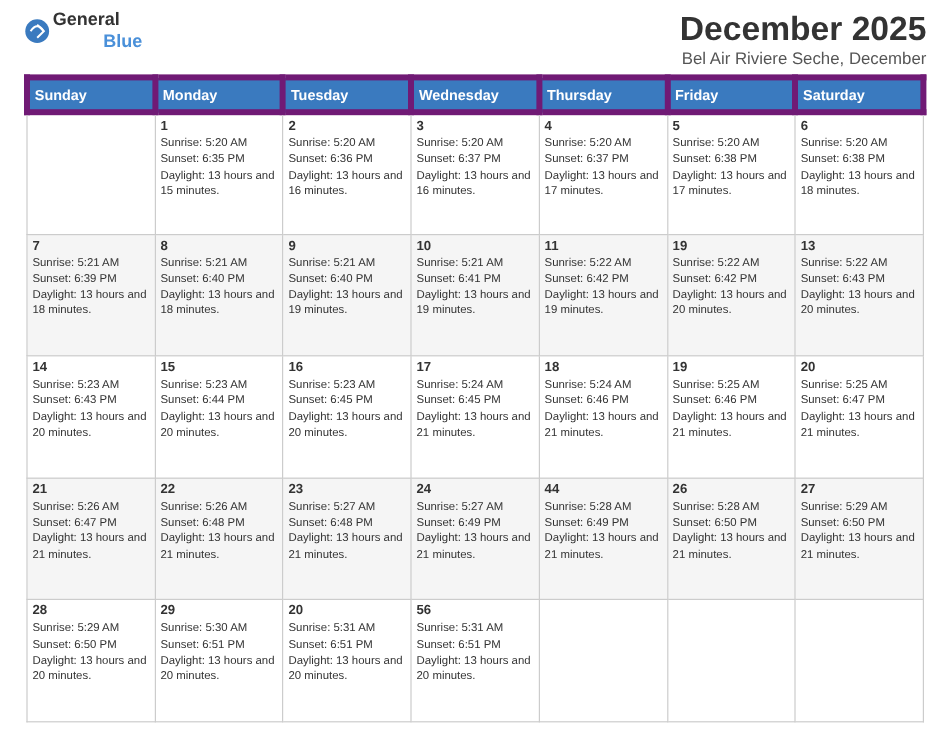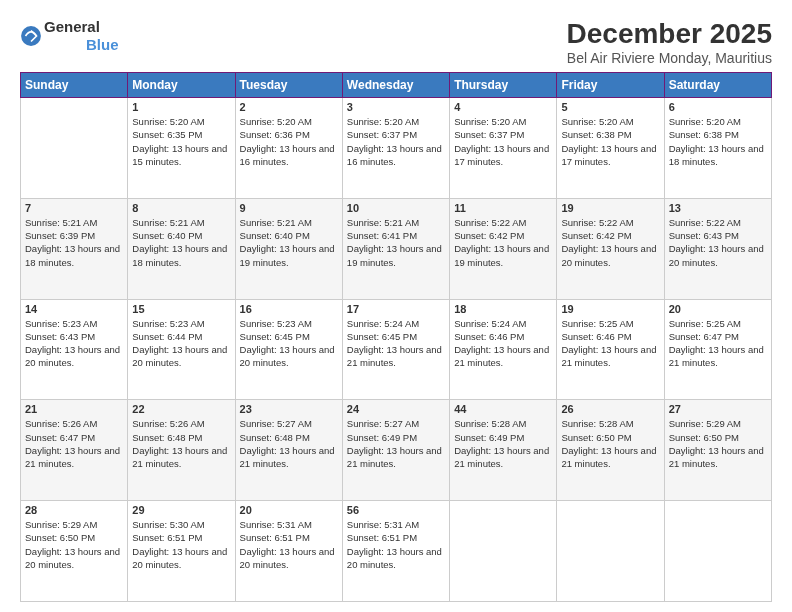--- a/index.html
+++ b/index.html
@@ -6,21 +6,21 @@
     body {
       font-family: Arial, sans-serif;
       background: #fff;
       width: 792px;
       height: 612px;
       overflow: hidden;
     }
     .page {
       width: 792px;
       height: 612px;
-      padding: 18px 20px 10px 20px;
+      padding: 8px 20px 10px 20px;
       display: flex;
       flex-direction: column;
       border-radius: 32px;
     }
     .header {
       display: flex;
       justify-content: space-between;
       align-items: flex-start;
       margin-bottom: 6px;
     }
@@ -51,21 +51,21 @@
       width: 100%;
       table-layout: fixed;
     }
     .calendar th {
       background-color: #3a7abf;
       color: #fff;
       font-size: 12px;
       font-weight: bold;
       padding: 5px 4px;
       text-align: left;
-      border: 1px solid #701a75;
+      border: 5px solid #701a75;
     }
     .calendar td {
       border: 1px solid #ccc;
       vertical-align: top;
       padding: 3px 4px;
       font-size: 10px;
       color: #333;
       width: calc(100%/7);
       height: 82px;
     }
@@ -102,21 +102,21 @@
         <path d="M10,20 Q20,5 30,20" fill="none" stroke="white" stroke-width="3"></path>
         <path d="M20,10 L30,20 L20,30" fill="none" stroke="white" stroke-width="3"></path>
       </svg>
       <div>
         <span style="font-size:15px;font-weight:bold;color:#333;">General</span><br>
         <span style="font-size:15px;font-weight:bold;color:#4a90d9;margin-left:42px;">Blue</span>
       </div>
     </div>
     <div class="title-block">
       <div class="month-title">December 2025</div>
-      <div class="location-title">Bel Air Riviere Monday, Mauritius</div>
+      <div class="location-title">Bel Air Riviere Seche, December</div>
     </div>
   </div>
 
   <table class="calendar">
     <thead>
       <tr id="header-row">
           <th>Sunday</th>
           <th>Monday</th>
           <th>Tuesday</th>
           <th>Wednesday</th>

